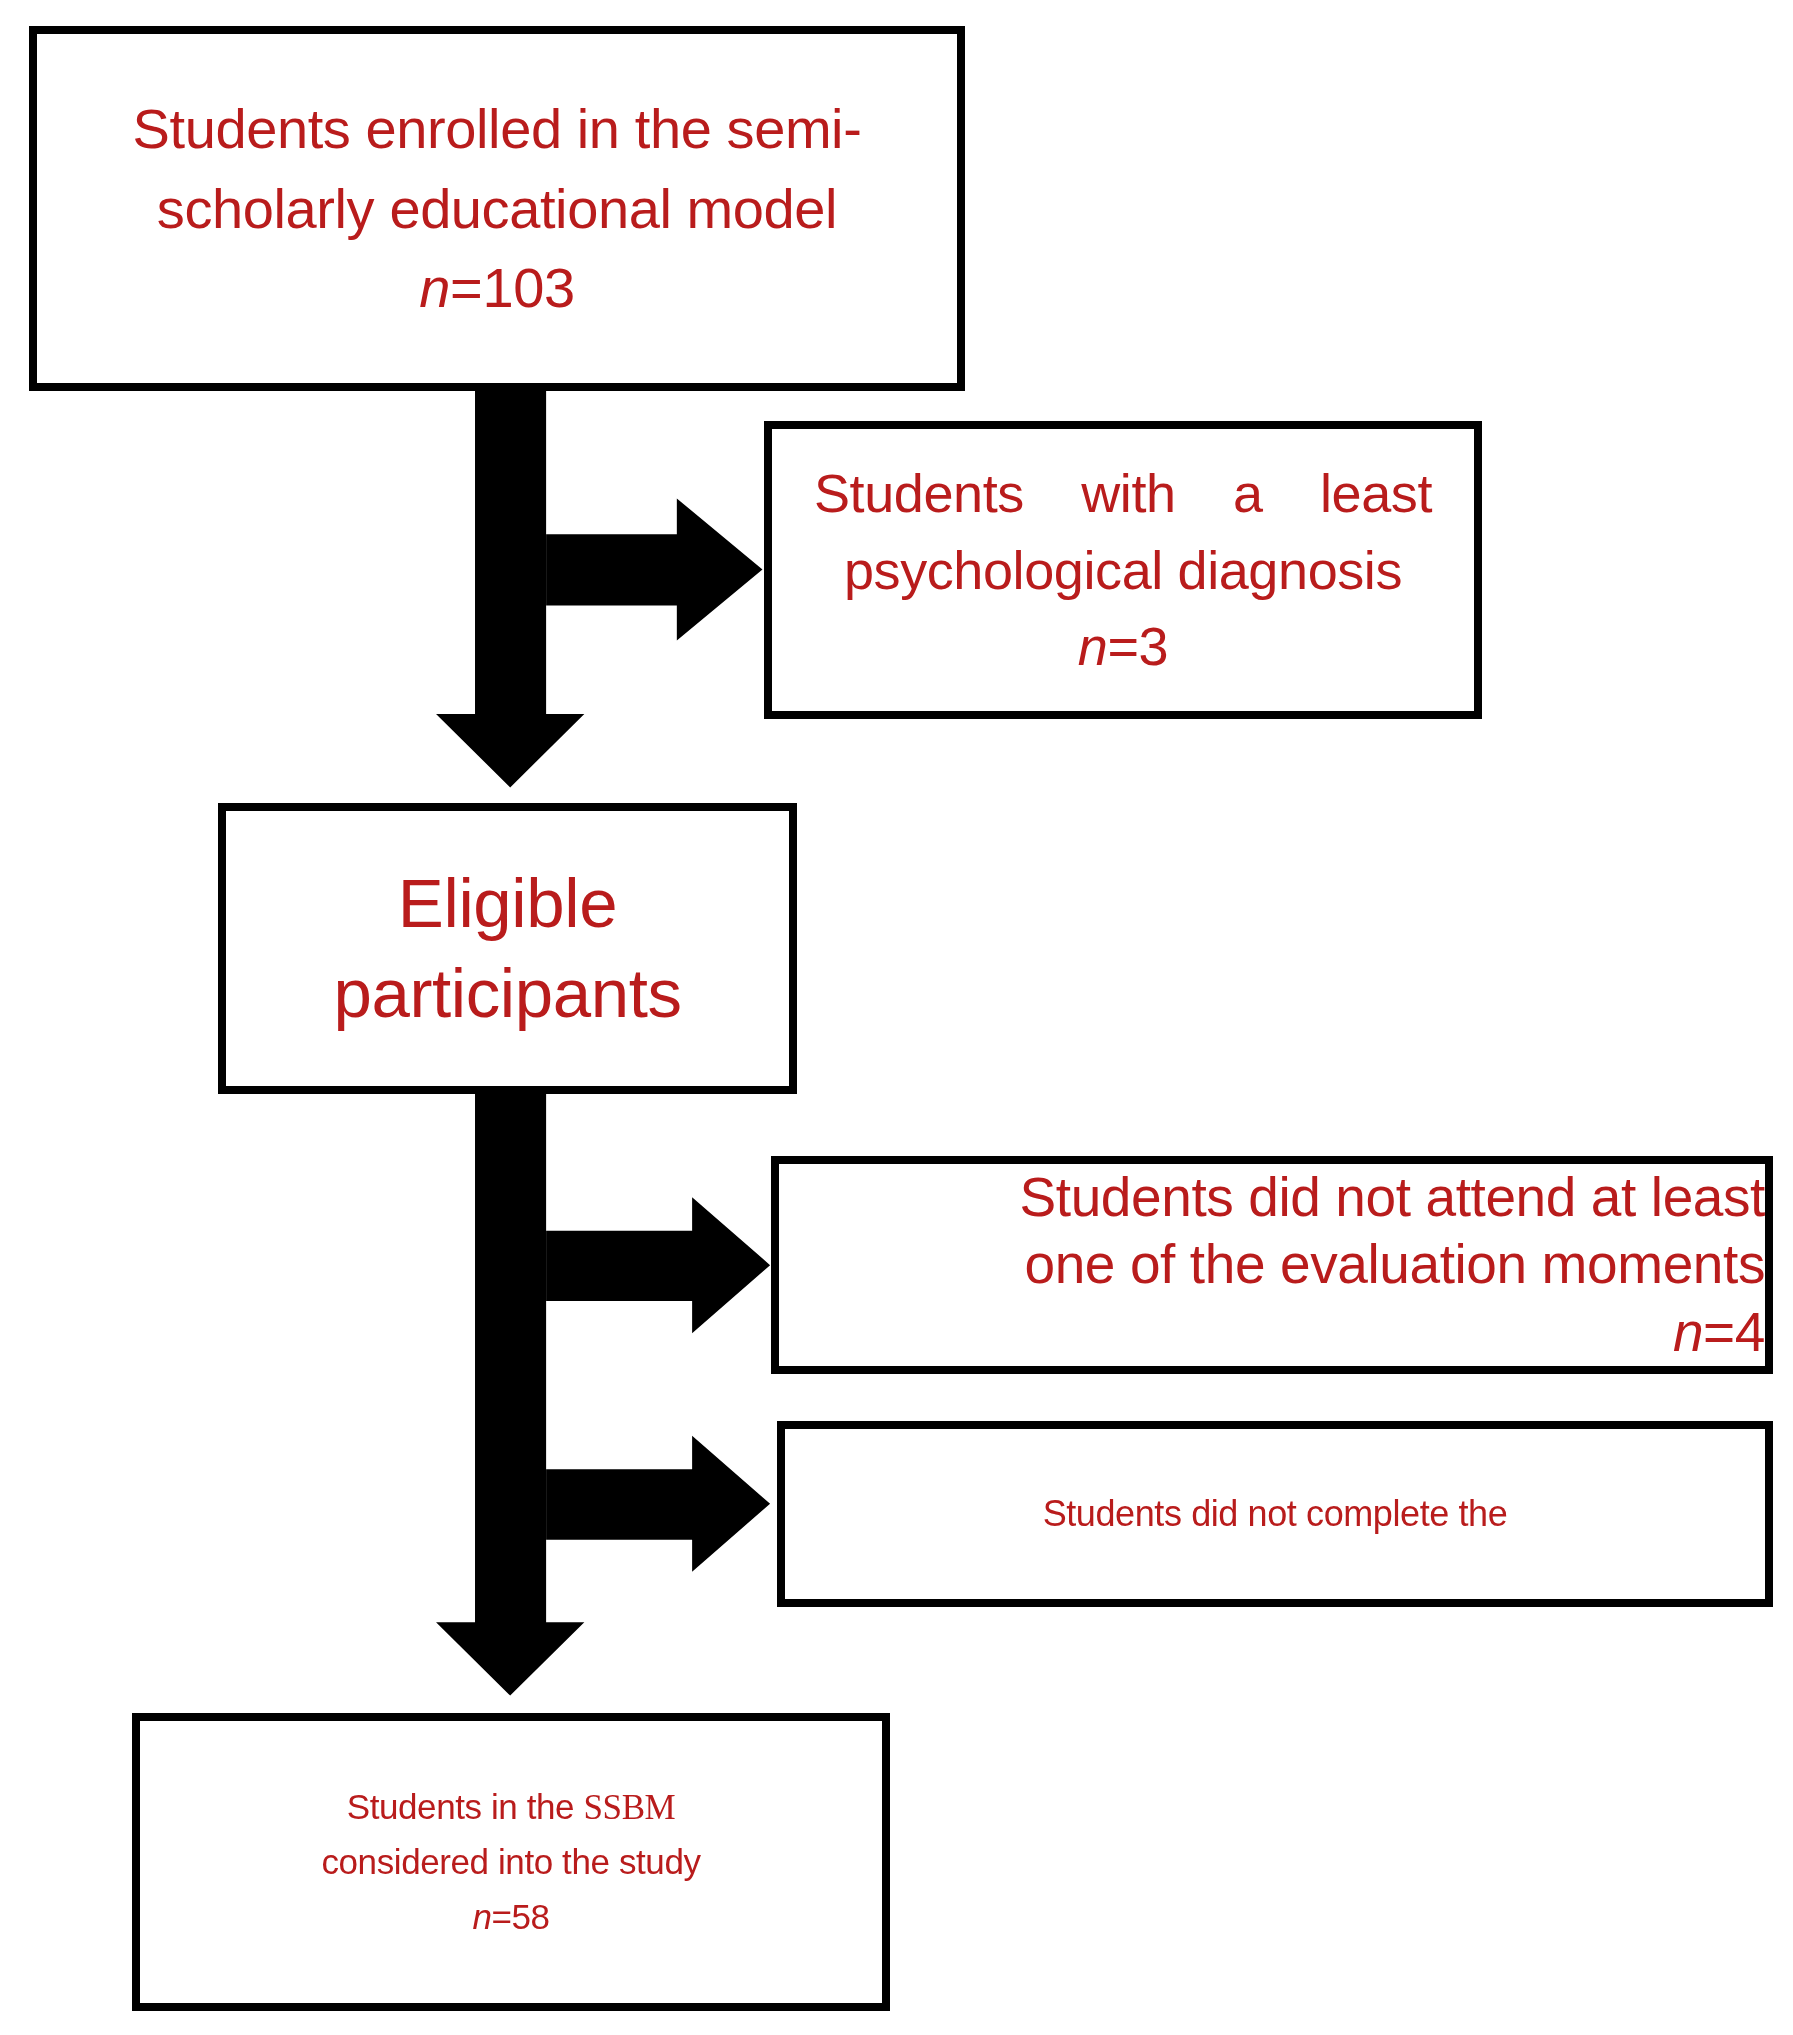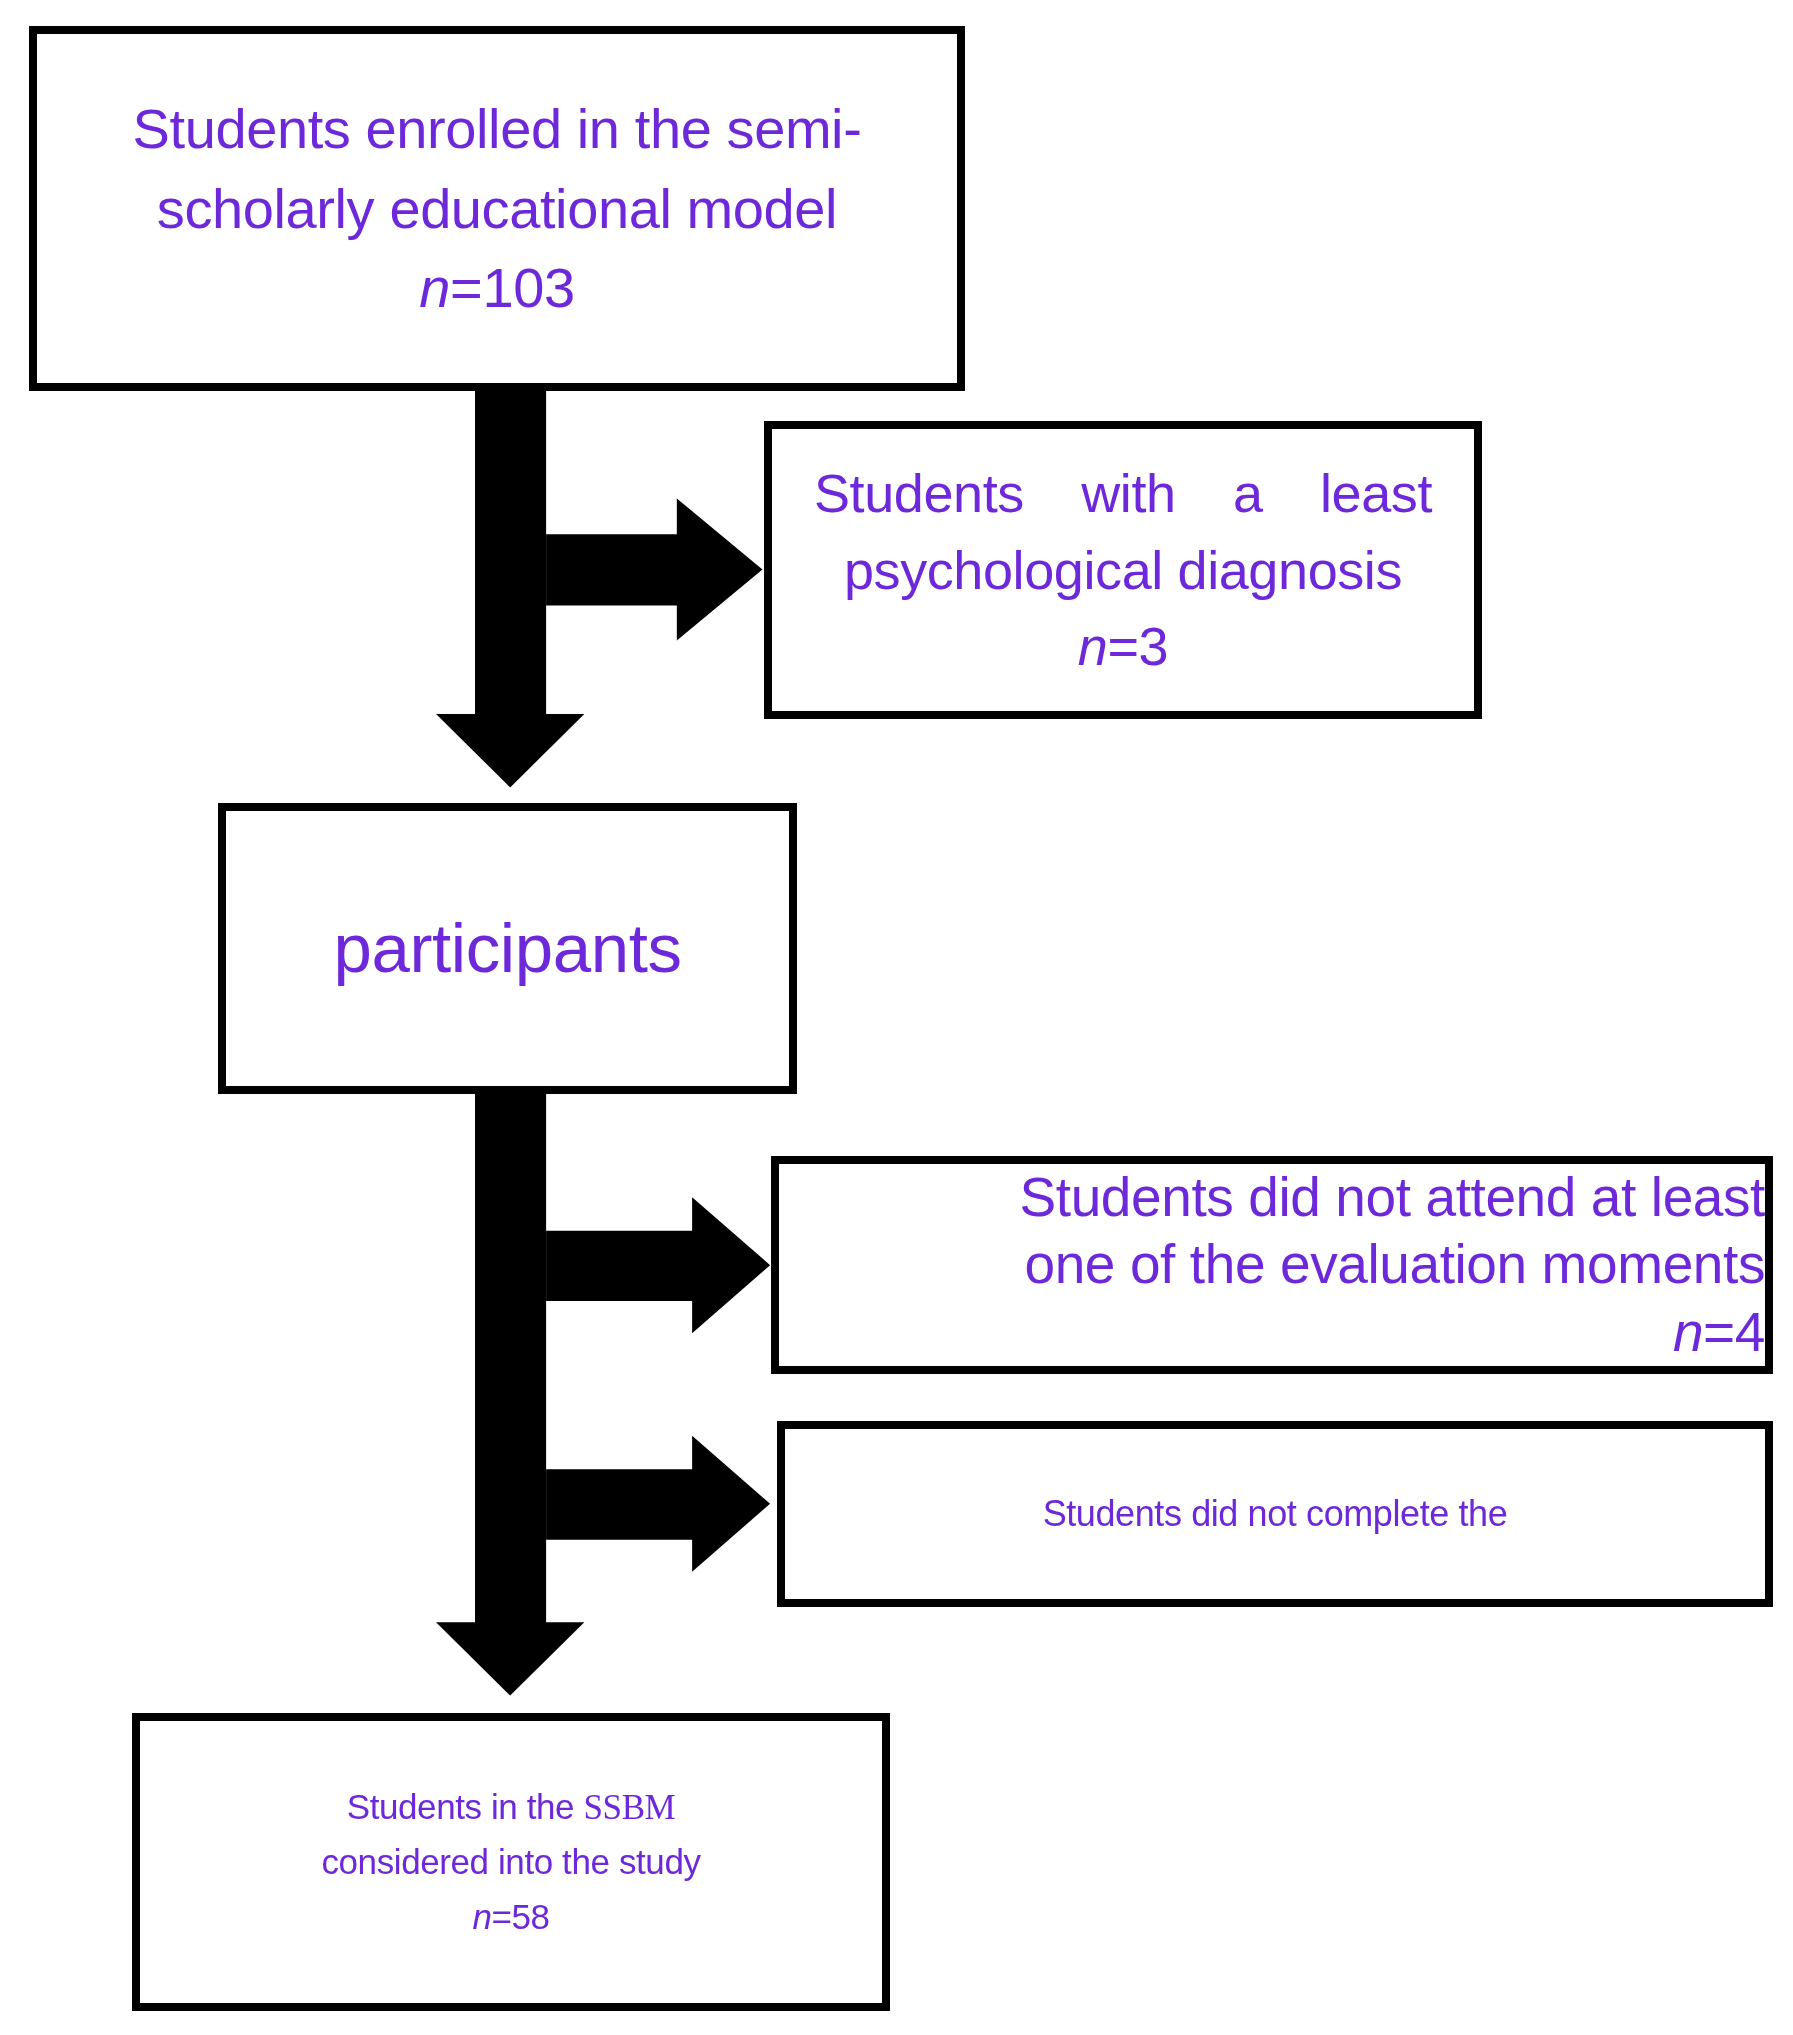--- a/index.html
+++ b/index.html
@@ -1,21 +1,21 @@
 <!DOCTYPE html>
 <html style="font-size:12.2px"><head>
 <meta charset="utf-8">
 <style>
   html, body { margin: 0; padding: 0; background: #ffffff; }
   body { width: 1794px; height: 2035px; position: relative; }
   #canvas {
     position: absolute; left: 0; top: 0; width: 1794px; height: 1616px;
     background: #ffffff;
     font-family: "Liberation Sans", sans-serif;
-    color: #6d28d9;
+    color: #b91c1c;
   }
   #arrow-layer { position: absolute; left: 0; top: 0; width: 1794px; height: 2035px; }
   .box {
     position: absolute;
     box-sizing: border-box;
     border: 8.4px solid #000000;
     background: #ffffff;
     display: flex;
     flex-direction: column;
     justify-content: center;
@@ -71,20 +71,21 @@
       <span>Students</span>
       <span>with</span>
       <span>a</span>
       <span>least</span>
     </div>
     <div class="line">psychological diagnosis</div>
     <div class="line"><span class="it">n</span><span>=3</span></div>
   </div>
 
   <div class="box" id="box-eligible">
+    <div class="line">Eligible</div>
     <div class="line">participants</div>
   </div>
 
   <div class="box" id="box-not-attend">
     <div class="line">Students did not attend at least</div>
     <div class="line">one of the evaluation moments</div>
     <div class="line"><span class="it">n</span><span>=4</span></div>
   </div>
 
   <div class="box" id="box-not-complete">

